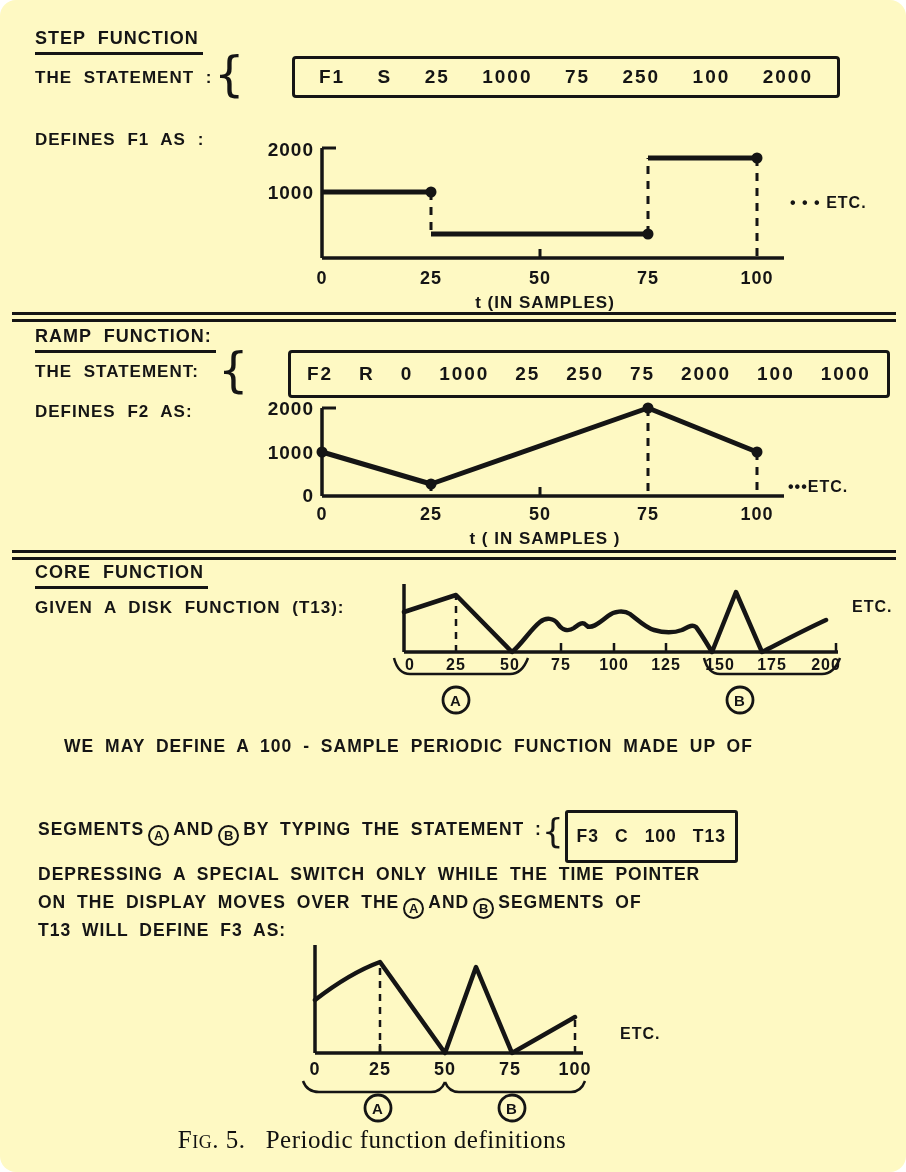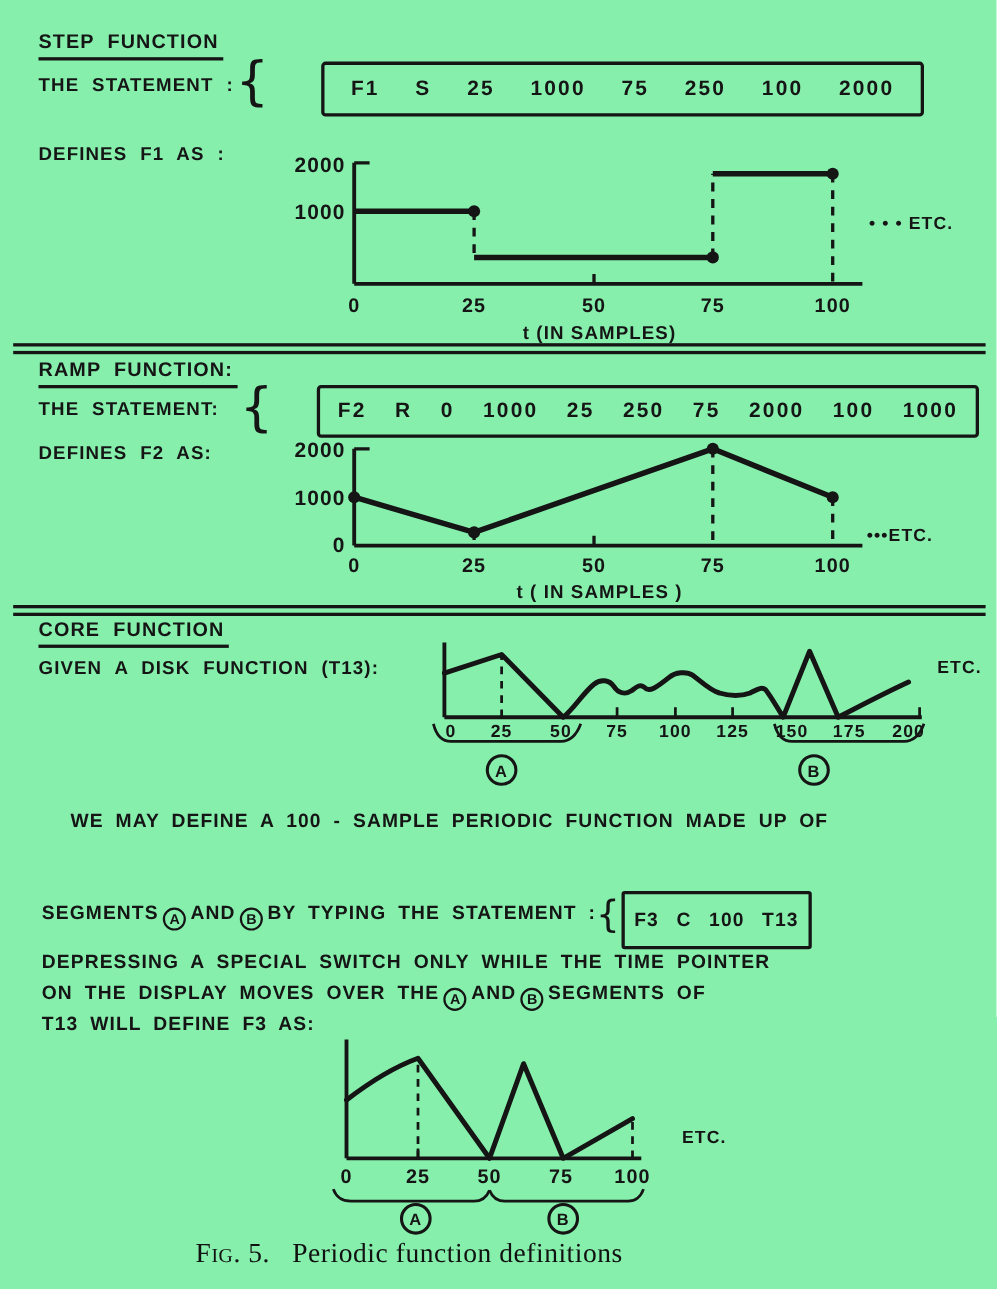--- a/index.html
+++ b/index.html
@@ -1,19 +1,20 @@
 <!DOCTYPE html>
 <html><head>
 <meta charset="utf-8">
 <style>
   html,body{margin:0;padding:0;background:#ffffff;}
   .page{
-    position:relative;width:906px;height:1172px;background:#86efac;
+    position:relative;width:906px;height:1172px;background:#fef9c3;
     color:#151515;font-family:"Liberation Sans",sans-serif;font-weight:700;
     overflow:hidden;
+    border-radius:16px;
   }
   .abs{position:absolute;}
   .hand{letter-spacing:1px;word-spacing:6px;white-space:nowrap;}
   .sec-title{font-size:18px;border-bottom:3px solid #151515;padding:0 4px 3px 0;}
   .lbl{font-size:17px;}
   .para{font-size:17.5px;letter-spacing:1px;word-spacing:5px;white-space:nowrap;}
   .stmt-box{
     border:3.5px solid #151515;border-radius:4px;
     display:flex;align-items:center;justify-content:space-between;
     padding:0 24px;font-size:19px;letter-spacing:2px;box-sizing:border-box;
@@ -37,21 +38,21 @@
 </style>
 </head>
 <body>
 
 <div class="page">
 
   <div class="abs hand sec-title" style="left:35px;top:28px;">STEP FUNCTION</div>
 
   <div class="abs hand lbl" style="left:35px;top:68px;">THE STATEMENT :</div>
   <div class="abs brace" style="left:214px;top:50px;">{</div>
-  <div class="abs hand stmt-box" style="left:292px;top:56px;width:548px;height:50px;">
+  <div class="abs hand stmt-box" style="left:292px;top:56px;width:548px;height:42px;">
     <span>F1</span>
     <span>S</span>
     <span>25</span>
     <span>1000</span>
     <span>75</span>
     <span>250</span>
     <span>100</span>
     <span>2000</span>
   </div>
 

